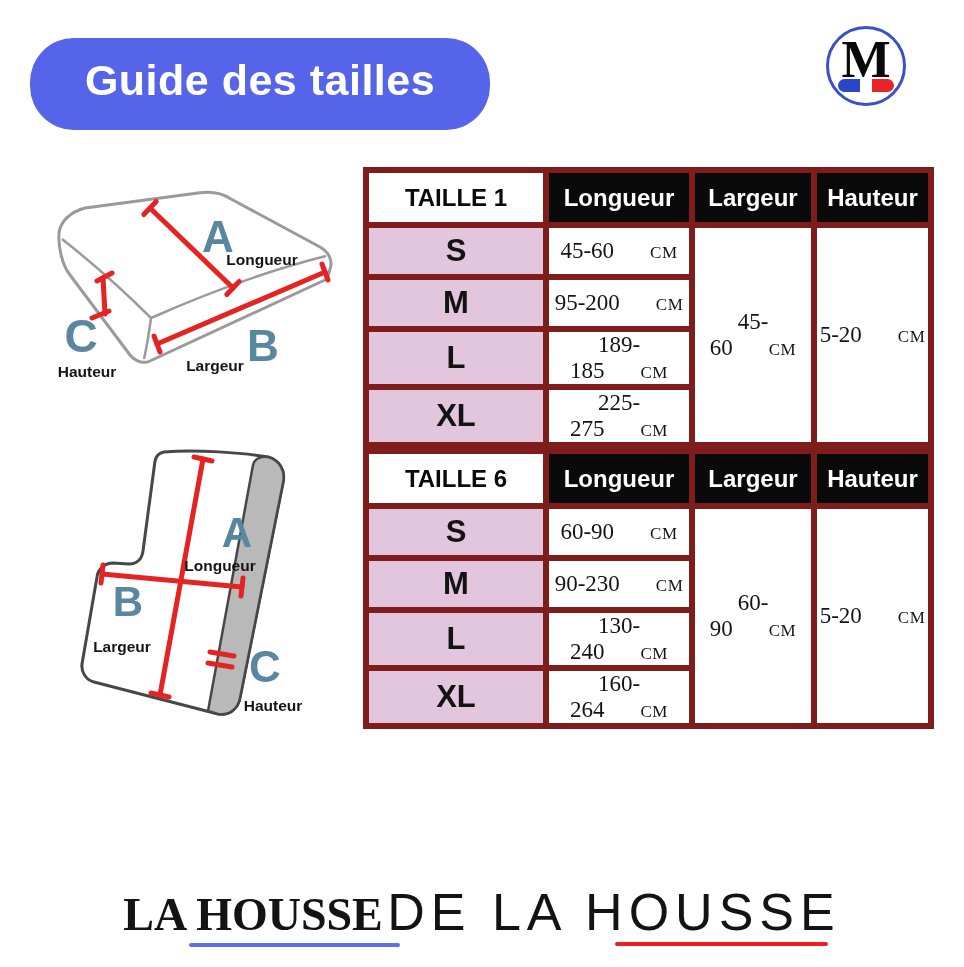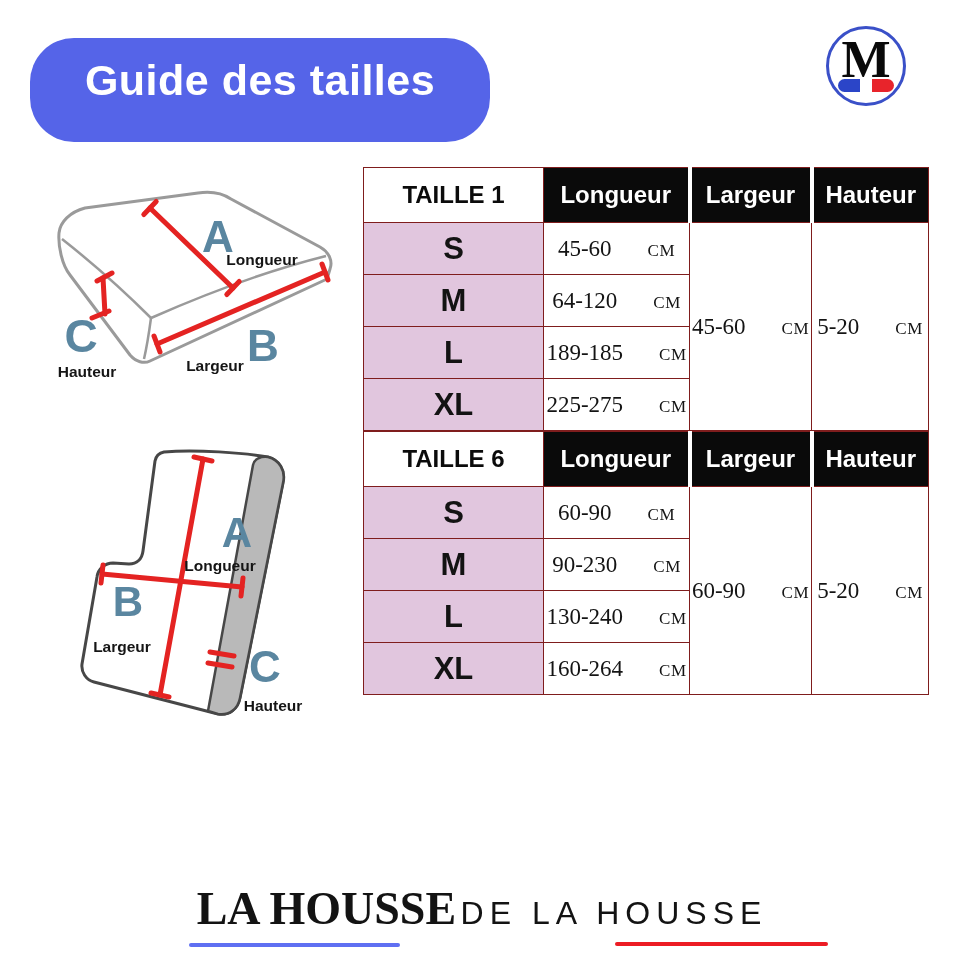--- a/index.html
+++ b/index.html
@@ -4,21 +4,21 @@
 <style>
   html,body { margin:0; padding:0; }
   .canvas {
     position:relative; width:964px; height:967px;
     background:var(--page-bg,#ffffff); overflow:hidden;
     font-family:"Liberation Sans", sans-serif;
   }
 
   
   .pill {
-    position:absolute; left:30px; top:38px; width:460px; height:104px;
+    position:absolute; left:30px; top:38px; width:460px; height:92px;
     background:var(--accent-blue,#5564e8); border-radius:44px;
     color:#fff; font-weight:bold; font-size:43px; line-height:84px;
     text-align:center; letter-spacing:0.5px;
   }
 
   
   .badge {
     position:absolute; left:826px; top:26px; width:74px; height:74px;
     border:3px solid var(--circle-blue,#3a50c8); border-radius:50%; background:#fff;
   }
@@ -38,41 +38,41 @@
     fill:var(--letter-slate,#5a86a0); text-anchor:middle; }
   .diag text.lbl { font-family:"Liberation Sans", sans-serif; font-weight:bold;
     font-size:15.5px; fill:#151515; text-anchor:middle; }
   .outline { fill:#ffffff; stroke-linejoin:round; stroke-linecap:round; fill-rule:evenodd; }
   .red { stroke:var(--arrow-red,#e42322); stroke-width:5; stroke-linecap:round; }
 
   
   .tables { position:absolute; left:363px; top:167px; }
   table.size-table { border-collapse:collapse; table-layout:fixed; }
   table.size-table td { padding:0; text-align:center; vertical-align:middle;
-    border:1px solid #7f1d1d; }
+    border:6px solid #7f1d1d; }
   col.c1{width:180px} col.c2{width:146px} col.c3{width:122px} col.c4{width:117px}
   tr.hdr-row { height:55px; }
   tr.data-row { height:52px; }
   td.hdr-name { background:#fff; color:#0b0b0b; font-weight:bold; font-size:24px; }
   td.hdr-black { background:var(--header-black,#0a0a0a); color:#fff; font-weight:bold;
     font-size:24px; border-color:#000; }
   td.hdr-black.gap { border-left:4px solid #fff; }
   td.size-cell { background:var(--table-pink,#e1c6de); color:#131313; font-weight:bold;
     font-size:31px; }
   td.lcol { border-left:2px solid #1c1c1c; }
   td.val-cell { background:#fff; color:#141414;
     font-family:"Liberation Serif", serif; font-size:23px; }
   td.val-cell .unit { font-size:17px; letter-spacing:0.5px;margin-left:36px; }
 
   
   .footer { position:absolute; left:0; top:882px; width:100%; text-align:center;
     white-space:nowrap; color:#131313; }
   .fb { font-family:"Liberation Serif", serif; font-weight:bold; font-size:46px;
     letter-spacing:0px; }
-  .fl { font-family:"Liberation Sans", sans-serif; font-weight:300; font-size:32px;
+  .fl { font-family:"Liberation Sans", sans-serif; font-weight:300; font-size:52px;
     letter-spacing:6px; margin-left:0; }
   .u-blue { position:absolute; left:189px; top:943px; width:211px; height:4px;
     border-radius:2px; background:var(--underline-blue,#5f6ff2); }
   .u-red  { position:absolute; left:615px; top:942px; width:213px; height:4px;
     border-radius:2px; background:var(--underline-red,#ec1c24); }
 </style>
 </head>
 <body>
 
 <div class="canvas">
@@ -165,21 +165,21 @@
         <td class="val-cell" rowspan="4">
           <span>45-60</span><span class="unit">CM</span>
         </td>
         <td class="val-cell" rowspan="4">
           <span>5-20</span><span class="unit">CM</span>
         </td>
       </tr>
       <tr class="data-row">
         <td class="size-cell">M</td>
         <td class="val-cell lcol">
-          <span>64-120</span><span class="unit">CM</span>
+          <span>95-200</span><span class="unit">CM</span>
         </td>
       </tr>
       <tr class="data-row">
         <td class="size-cell">L</td>
         <td class="val-cell lcol">
           <span>189-185</span><span class="unit">CM</span>
         </td>
       </tr>
       <tr class="data-row">
         <td class="size-cell">XL</td>

